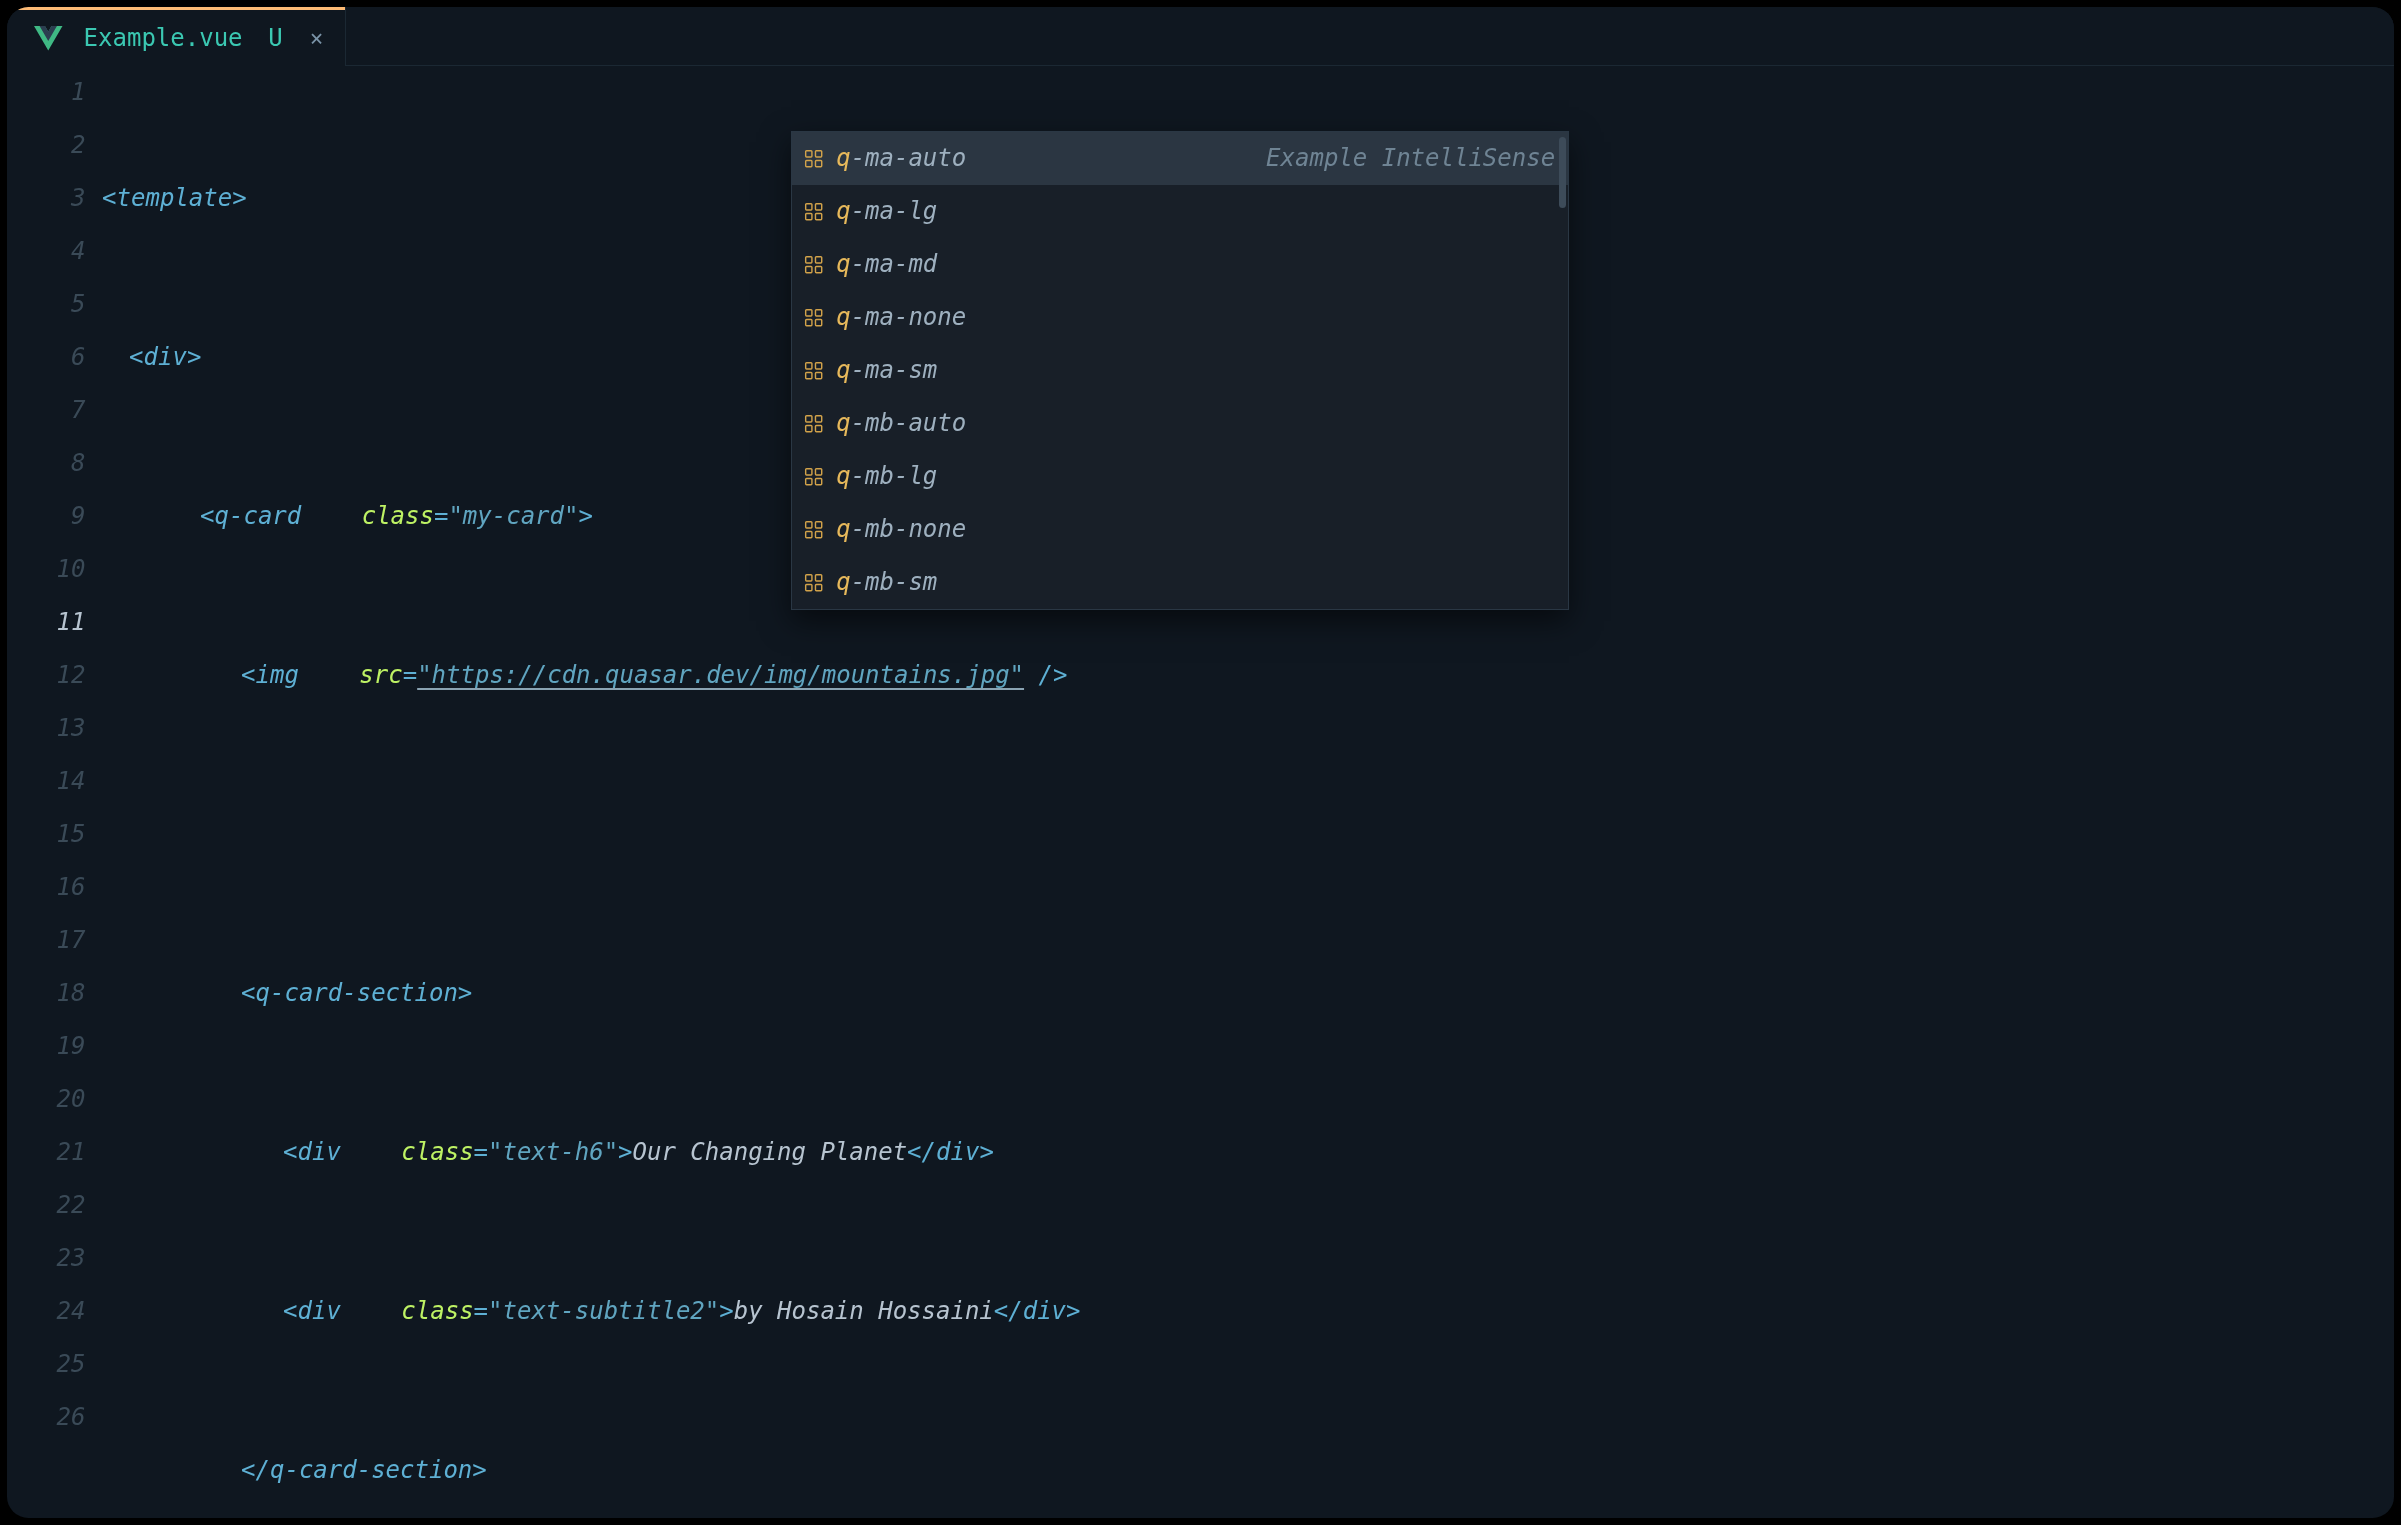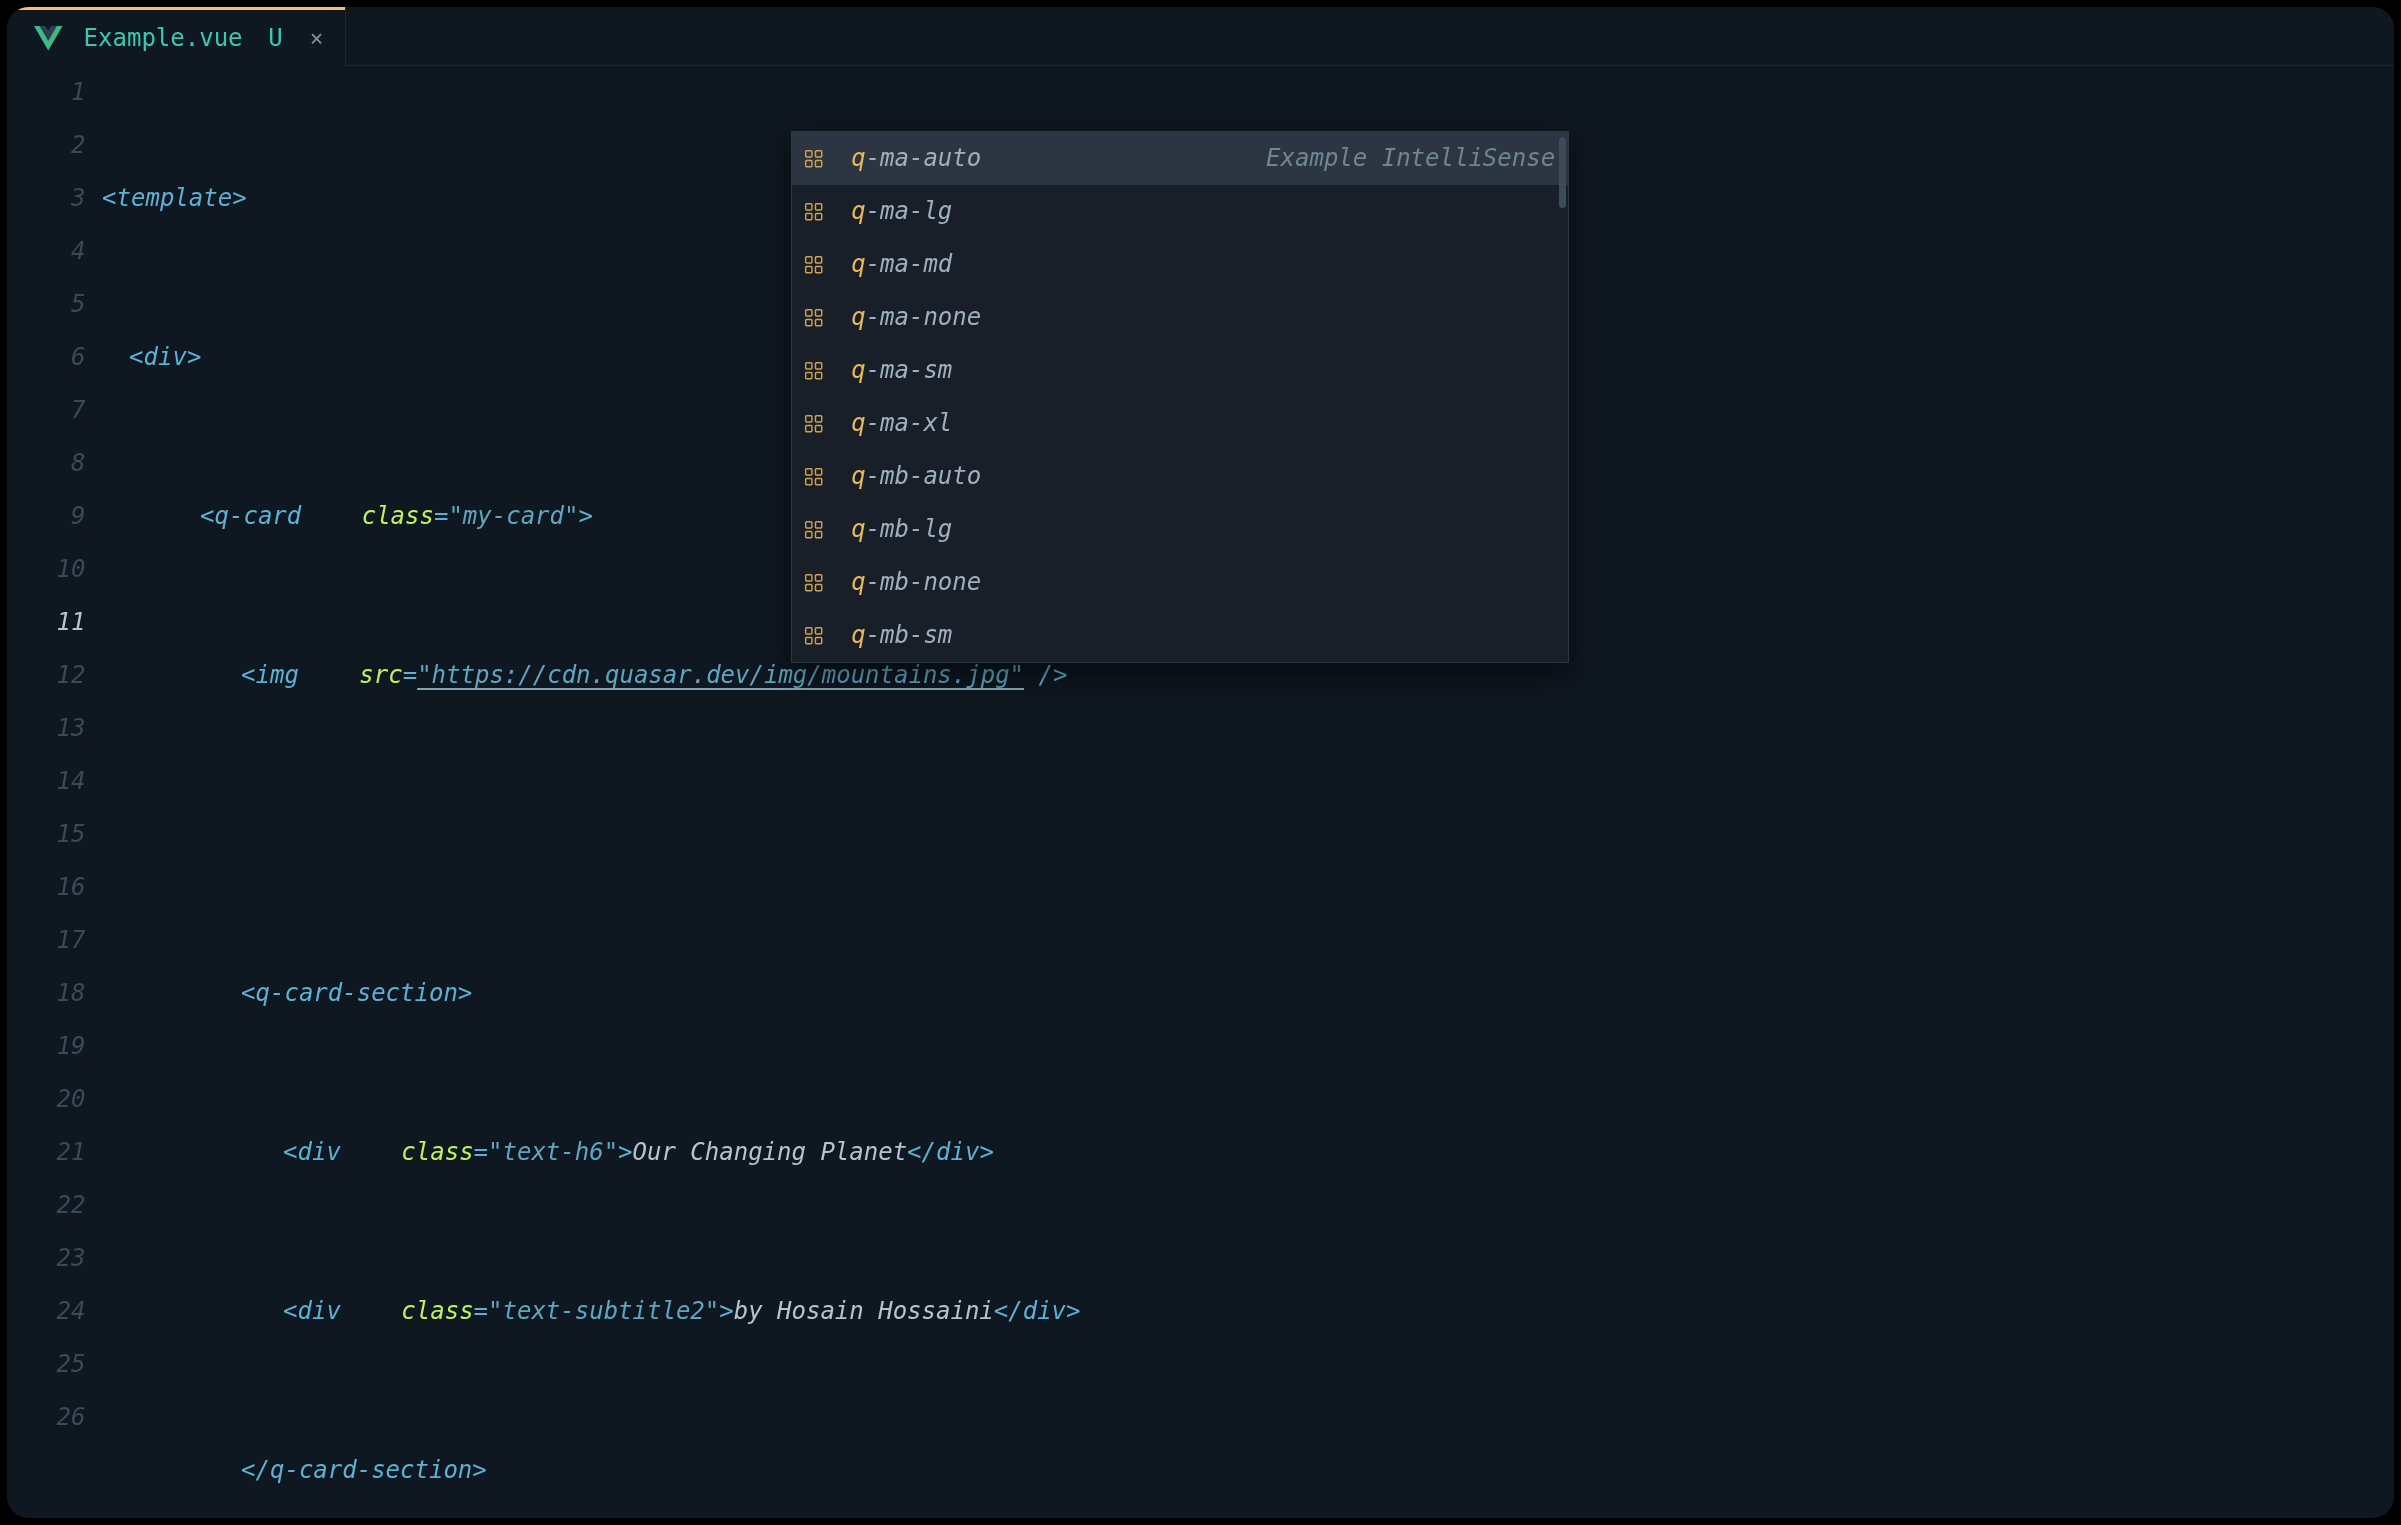--- a/index.html
+++ b/index.html
@@ -95,21 +95,21 @@
     background: #181f28;
     border: 0.6px solid #2a3744;
     box-shadow: 0 10.7px 28.5px rgba(0,0,0,.55);
     font-style: italic;
     z-index: 50;
   }
   .popup .item {
     height: 53px;
     display: flex;
     align-items: center;
-    gap: 27px;
+    gap: 12px;
     padding: 0 13px 0 10.7px;
     font-size: 24px;
     color: #9eb0bf;
     cursor: pointer;
   }
   .popup .item.sel { background: #2b3642; }
   .popup .item .match { color: #e7b95b; }
   .popup .item .hint {
     margin-left: auto;
     color: #6f8494;
@@ -229,25 +229,20 @@
               </svg></span><span><span class="match">q</span>-ma-none</span></div><div class="item"><span class="kicon"><svg viewBox="0 0 24 24" fill="none" stroke="#d1a24a" stroke-width="1.6">
                 <rect x="3" y="3" width="7" height="7" rx="1"></rect>
                 <rect x="14" y="3" width="7" height="7" rx="1"></rect>
                 <rect x="3" y="14" width="7" height="7" rx="1"></rect>
                 <rect x="14" y="14" width="7" height="7" rx="1"></rect>
               </svg></span><span><span class="match">q</span>-ma-sm</span></div><div class="item"><span class="kicon"><svg viewBox="0 0 24 24" fill="none" stroke="#d1a24a" stroke-width="1.6">
                 <rect x="3" y="3" width="7" height="7" rx="1"></rect>
                 <rect x="14" y="3" width="7" height="7" rx="1"></rect>
                 <rect x="3" y="14" width="7" height="7" rx="1"></rect>
                 <rect x="14" y="14" width="7" height="7" rx="1"></rect>
-              </svg></span><span><span class="match">q</span>-ma-xl</span></div><div class="item"><span class="kicon"><svg viewBox="0 0 24 24" fill="none" stroke="#d1a24a" stroke-width="1.6">
-                <rect x="3" y="3" width="7" height="7" rx="1"></rect>
-                <rect x="14" y="3" width="7" height="7" rx="1"></rect>
-                <rect x="3" y="14" width="7" height="7" rx="1"></rect>
-                <rect x="14" y="14" width="7" height="7" rx="1"></rect>
               </svg></span><span><span class="match">q</span>-mb-auto</span></div><div class="item"><span class="kicon"><svg viewBox="0 0 24 24" fill="none" stroke="#d1a24a" stroke-width="1.6">
                 <rect x="3" y="3" width="7" height="7" rx="1"></rect>
                 <rect x="14" y="3" width="7" height="7" rx="1"></rect>
                 <rect x="3" y="14" width="7" height="7" rx="1"></rect>
                 <rect x="14" y="14" width="7" height="7" rx="1"></rect>
               </svg></span><span><span class="match">q</span>-mb-lg</span></div><div class="item"><span class="kicon"><svg viewBox="0 0 24 24" fill="none" stroke="#d1a24a" stroke-width="1.6">
                 <rect x="3" y="3" width="7" height="7" rx="1"></rect>
                 <rect x="14" y="3" width="7" height="7" rx="1"></rect>
                 <rect x="3" y="14" width="7" height="7" rx="1"></rect>
                 <rect x="14" y="14" width="7" height="7" rx="1"></rect>

